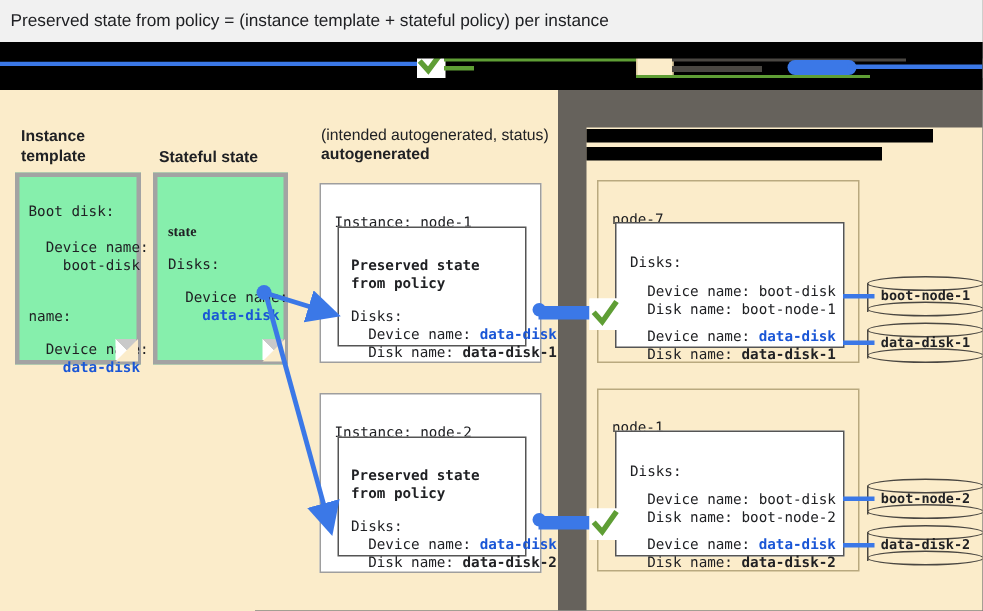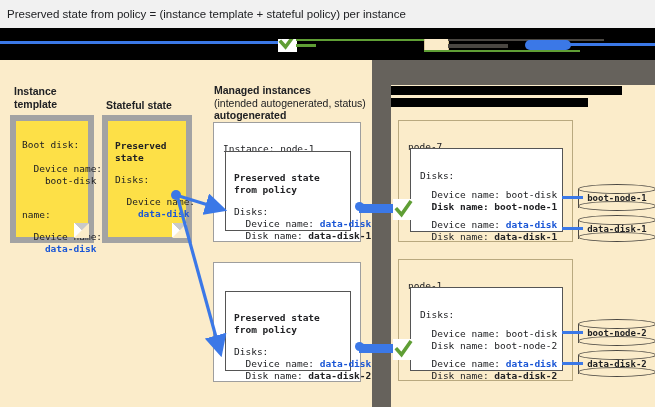--- a/index.html
+++ b/index.html
@@ -42,21 +42,21 @@
   #panel-right{left:391px;top:25px;width:264px;height:322px;}
 
   .col-head{
     position:absolute;font-size:10.5px;font-weight:bold;color:#202124;
     line-height:12.5px;
   }
   .col-head .sub{font-weight:normal;}
 
   
   .note{
-    position:absolute;background:#fde047;border:6px solid #a3a3a3;
+    position:absolute;background:#86efac;border:3px solid #a3a3a3;
     box-sizing:border-box;
   }
   .note .fold{
     position:absolute;right:-1px;bottom:-1px;width:15px;height:15px;
     background:linear-gradient(225deg,#c9c9c9 0%,#c9c9c9 49%,#fff 50%,#fff 100%);
     border-right:1px solid #9e9e9e;border-bottom:1px solid #9e9e9e;
     box-sizing:border-box;
   }
   .note .fold:after{
     content:"";position:absolute;left:0;top:0;width:0;height:0;
@@ -173,40 +173,36 @@
 <span>    data-disk</span>
     </div>
     <div class="fold"></div>
   </div>
 
   <div class="col-head" style="left:106px;top:39px;">
     <div>Stateful state</div>
   </div>
 
   <div class="note" style="left:102px;top:55px;width:90px;height:128px;">
-    <div class="mono b" style="position:absolute;left:7px;top:7px;">
-<span>Preserved</span>
-    </div>
-    <div class="mono b" style="position:absolute;left:7px;top:19px;">
+    <div class="mono b" style="position:absolute;left:7px;top:19px;font-family:Liberation Serif, serif;">
 <span>state</span>
     </div>
     <div class="mono" style="position:absolute;left:7px;top:41px;">
 <span>Disks:</span>
     </div>
     <div class="mono" style="position:absolute;left:7px;top:63px;">
 <span>  Device name:</span>
     </div>
     <div class="mono b blue" style="position:absolute;left:7px;top:75px;">
 <span>    data-disk</span>
     </div>
     <div class="fold"></div>
   </div>
 
   <div class="col-head" style="left:214px;top:24px;">
-    <div>Managed instances</div>
     <div class="sub">(intended autogenerated, status)</div>
     <div>autogenerated</div>
   </div>
 
   <div class="plainbox" style="left:213px;top:62px;width:148px;height:120px;">
     <div class="mono" style="position:absolute;left:9px;top:8px;">
 <span>Instance: node-1</span>
     </div>
     <div class="innerbox" style="left:11px;top:28px;width:126px;height:80px;">
       <div class="mono b" style="position:absolute;left:8px;top:8px;">
@@ -221,20 +217,23 @@
       <div class="mono" style="position:absolute;left:8px;top:54px;">
 <span>  Device name: </span><span class="blue">data-disk</span>
       </div>
       <div class="mono" style="position:absolute;left:8px;top:66px;">
 <span>  Disk name: </span><span class="mono b">data-disk-1</span>
       </div>
     </div>
   </div>
 
   <div class="plainbox" style="left:213px;top:202px;width:148px;height:120px;">
+    <div class="mono" style="position:absolute;left:9px;top:8px;">
+<span>Instance: node-2</span>
+    </div>
     <div class="innerbox" style="left:11px;top:28px;width:126px;height:80px;">
       <div class="mono b" style="position:absolute;left:8px;top:8px;">
 <span>Preserved state</span>
       </div>
       <div class="mono b" style="position:absolute;left:8px;top:20px;">
 <span>from policy</span>
       </div>
       <div class="mono" style="position:absolute;left:8px;top:42px;">
 <span>Disks:</span>
       </div>
@@ -255,21 +254,21 @@
     <div class="mono" style="position:absolute;left:9px;top:8px;">
 <span>node-7</span>
     </div>
     <div class="innerbox" style="left:11px;top:27px;width:153px;height:84px;">
       <div class="mono" style="position:absolute;left:9px;top:9px;">
 <span>Disks:</span>
       </div>
       <div class="mono" style="position:absolute;left:9px;top:28px;">
 <span>  Device name: </span><span>boot-disk</span>
       </div>
-      <div class="mono" style="position:absolute;left:9px;top:40px;font-weight:bold;">
+      <div class="mono" style="position:absolute;left:9px;top:40px;">
 <span>  Disk name: </span><span>boot-node-1</span>
       </div>
       <div class="mono" style="position:absolute;left:9px;top:58px;">
 <span>  Device name: </span><span class="blue">data-disk</span>
       </div>
       <div class="mono" style="position:absolute;left:9px;top:70px;">
 <span>  Disk name: </span><span class="mono b">data-disk-1</span>
       </div>
     </div>
   </div>

